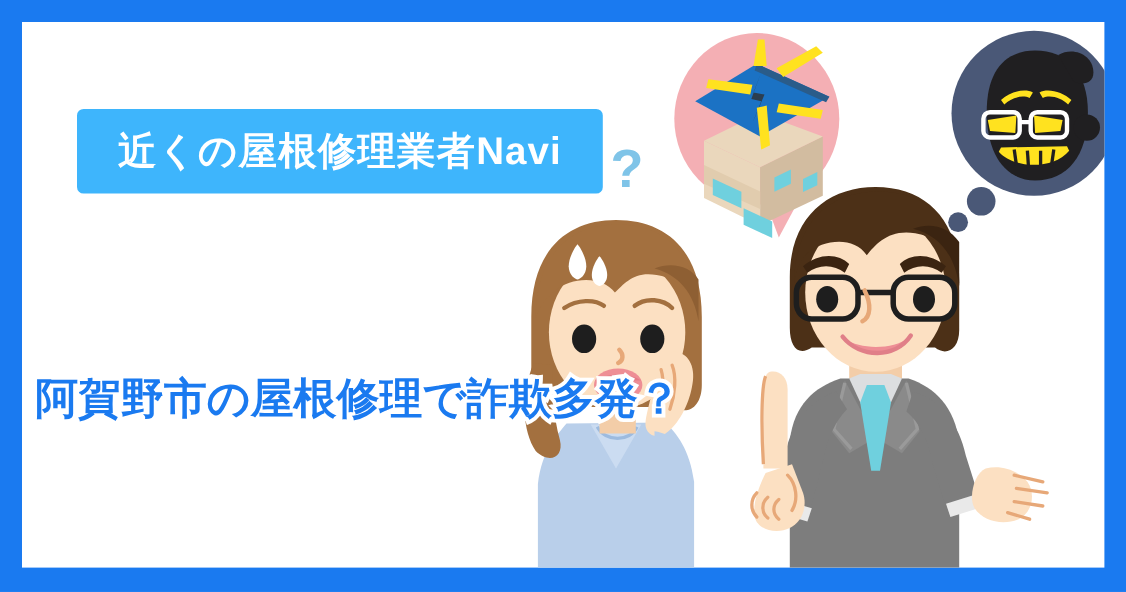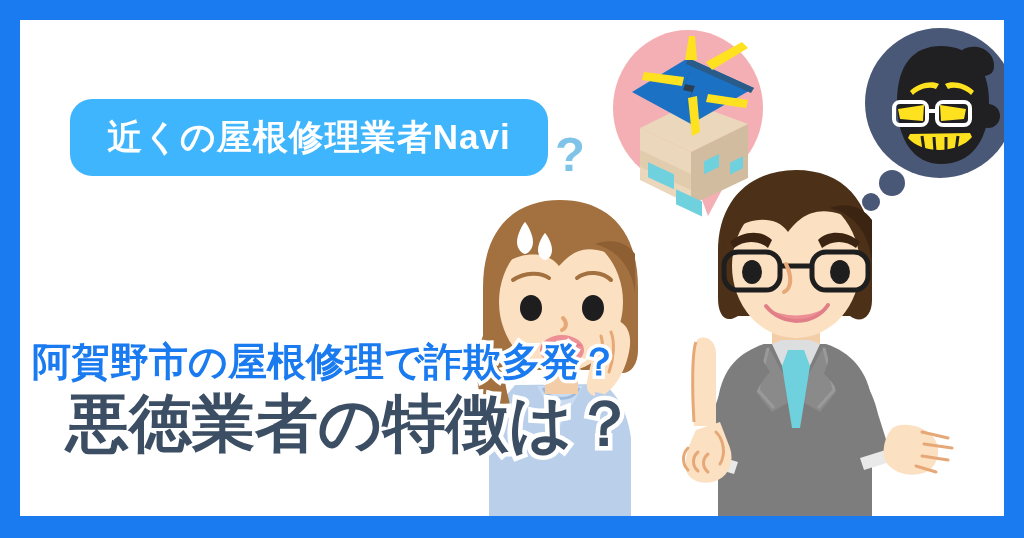--- a/index.html
+++ b/index.html
@@ -17,21 +17,21 @@
     background:var(--border,#1A7AF0);
   }
   .canvas{
     position:absolute;left:20px;top:20px;right:20px;bottom:22px;
     background:#FFFFFF;overflow:hidden;
   }
 
   
   .badge{
     position:absolute;left:50px;top:79px;width:478px;height:77px;
-    background:#3EB5FC;border-radius:22px;
+    background:#3EB5FC;border-radius:6px;
     display:flex;align-items:center;justify-content:center;
     z-index:30;
   }
   .badge-label{
     color:#fff;font-weight:bold;font-size:35px;letter-spacing:1px;
     white-space:nowrap;
   }
   .qmark{
     position:absolute;left:535px;top:110px;
     font-size:49px;font-weight:bold;color:#7FC4E8;z-index:30;
@@ -251,16 +251,15 @@
         <path d="M106 146 C122 166 154 166 168 145" fill="none" stroke="#E07F88" stroke-width="4" stroke-linecap="round"></path>
       </svg>
     </div>
 
     <div class="badge" style="background: rgb(62, 181, 252);">
       <span class="badge-label">近くの屋根修理業者Navi</span>
     </div>
     <span class="qmark" style="color: rgb(127, 196, 232);">?</span>
 
     <div class="sub-heading" style="color: rgb(26, 122, 240);">阿賀野市の屋根修理で詐欺多発？</div>
-    <div class="main-heading" style="color: rgb(60, 78, 99);">悪徳業者の特徴は？</div>
 
   </div>
 </div>
 
 </body></html>

